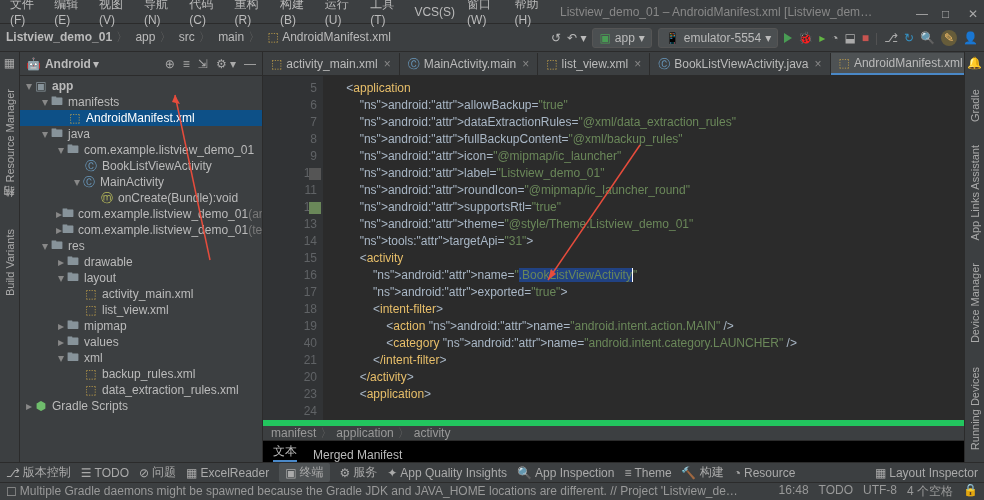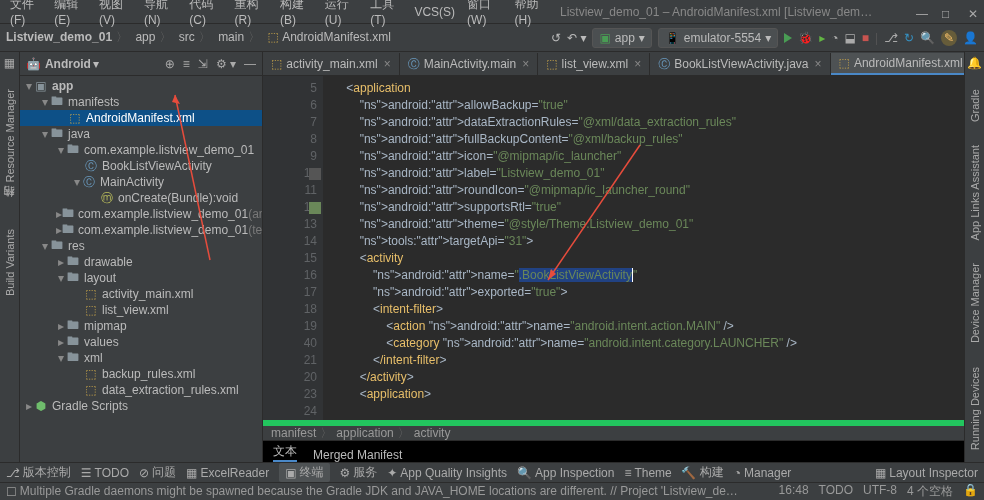--- a/index.html
+++ b/index.html
@@ -337,21 +337,21 @@
   <span class="item">⎇ <span>版本控制</span></span>
   <span class="item">☰ <span>TODO</span></span>
   <span class="item">⊘ <span>问题</span></span>
   <span class="item">▦ <span>ExcelReader</span></span>
   <span class="item" style="background:#4e5254;padding:1px 6px;border-radius:2px">▣ <span>终端</span></span>
   <span class="item">⚙ <span>服务</span></span>
   <span class="item">✦ <span>App Quality Insights</span></span>
   <span class="item">🔍 <span>App Inspection</span></span>
   <span class="item">≡ <span>Theme</span></span>
   <span class="item">🔨 <span>构建</span></span>
-  <span class="item">◔ <span>Manager</span></span>
+  <span class="item">◔ <span>Resource</span></span>
   <div class="right">
     <span class="item">▦ <span>Layout Inspector</span></span>
   </div>
 </div>
 
 <div class="msgbar">
   <span>☐</span>&nbsp;
   <span style="white-space:nowrap;overflow:hidden;text-overflow:ellipsis;max-width:720px">Multiple Gradle daemons might be spawned because the Gradle JDK and JAVA_HOME locations are different. // Project 'Listview_demo_01' is usin… (46 分钟 之前)</span>
   <div class="right">
     <span>16:48</span>

